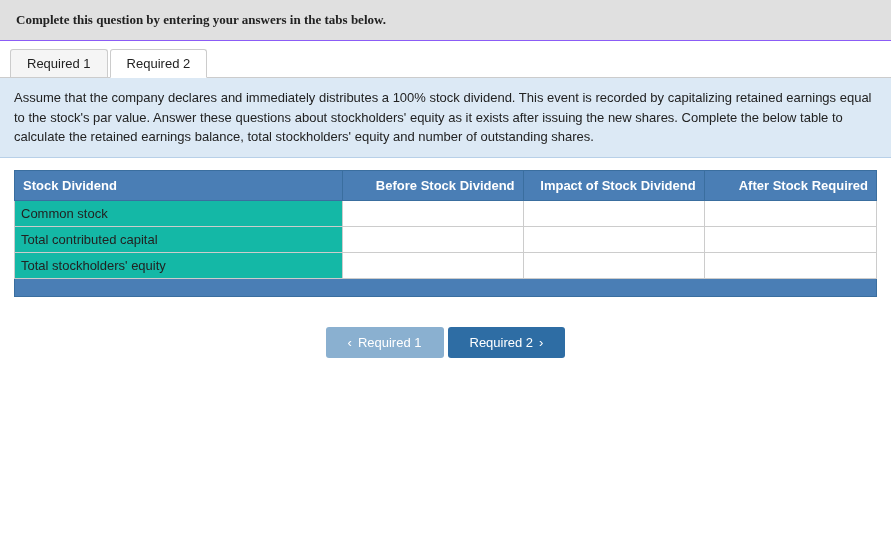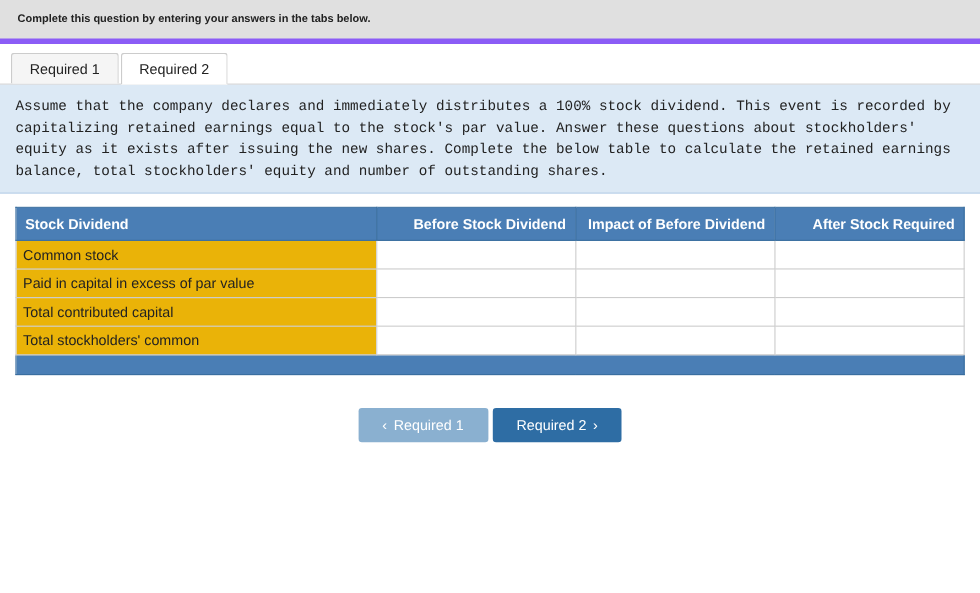--- a/index.html
+++ b/index.html
@@ -9,22 +9,23 @@
       background: #fff;
       width: 891px;
       min-height: 539px;
       color: #222;
     }
 
     .top-banner {
       background: #e0e0e0;
       padding: 12px 16px;
       font-weight: bold;
-      font-size: 10px;
-      border-bottom: 5px solid #8b5cf6;
+      font-size: 13px;
+      border-bottom: 1px solid #8b5cf6;
+      font-family: Liberation Serif, serif;
     }
 
     .tabs-bar {
       display: flex;
       padding: 8px 10px 0 10px;
       border-bottom: 1px solid #ccc;
       background: #fff;
       gap: 2px;
     }
 
@@ -45,21 +46,20 @@
       font-weight: normal;
     }
 
     .instructions {
       background: #dce9f5;
       padding: 10px 14px;
       font-size: 13px;
       line-height: 1.5;
       margin: 0;
       border-bottom: 1px solid #b8d0e8;
-      font-family: Liberation Mono, monospace;
     }
 
     .table-container {
       padding: 12px 14px 16px 14px;
     }
 
     table {
       width: 100%;
       border-collapse: collapse;
       font-size: 13px;
@@ -86,21 +86,21 @@
     }
 
     tbody tr td {
       padding: 4px 6px;
       border: 1px solid #ccc;
       vertical-align: middle;
       height: 26px;
     }
 
     tbody tr td:first-child {
-      background: #eab308;
+      background: #14b8a6;
       font-weight: normal;
     }
 
     tbody tr td.input-cell {
       background: #fff;
       padding: 0;
     }
 
     tbody tr td.input-cell input {
       width: 100%;
@@ -180,66 +180,54 @@
   <table>
     <thead>
       <tr>
         <th>
           <span>Stock Dividend</span>
         </th>
         <th class="col-mid">
           <span>Before Stock Dividend</span>
         </th>
         <th class="col-mid">
-          <span>Impact of Before Dividend</span>
+          <span>Impact of Stock Dividend</span>
         </th>
         <th class="col-mid">
           <span>After Stock Required</span>
         </th>
       </tr>
     </thead>
     <tbody>
       <tr>
         <td>Common stock</td>
         <td class="input-cell">
           <input type="text" value="" style="">
         </td>
         <td class="input-cell">
           <input type="text" value="" style="">
         </td>
         <td class="input-cell">
           <input type="text" value="" style="">
         </td>
       </tr>
       <tr>
-        <td>Paid in capital in excess of par value</td>
-        <td class="input-cell">
-          <input type="text" value="" style="">
-        </td>
-        <td class="input-cell">
-          <input type="text" value="" style="">
-        </td>
-        <td class="input-cell">
-          <input type="text" value="" style="">
-        </td>
-      </tr>
-      <tr>
         <td>Total contributed capital</td>
         <td class="input-cell">
           <input type="text" value="" style="">
         </td>
         <td class="input-cell">
           <input type="text" value="" style="">
         </td>
         <td class="input-cell">
           <input type="text" value="" style="">
         </td>
       </tr>
       <tr>
-        <td>Total stockholders' common</td>
+        <td>Total stockholders' equity</td>
         <td class="input-cell">
           <input type="text" value="" style="">
         </td>
         <td class="input-cell">
           <input type="text" value="" style="">
         </td>
         <td class="input-cell">
           <input type="text" value="" style="">
         </td>
       </tr>

